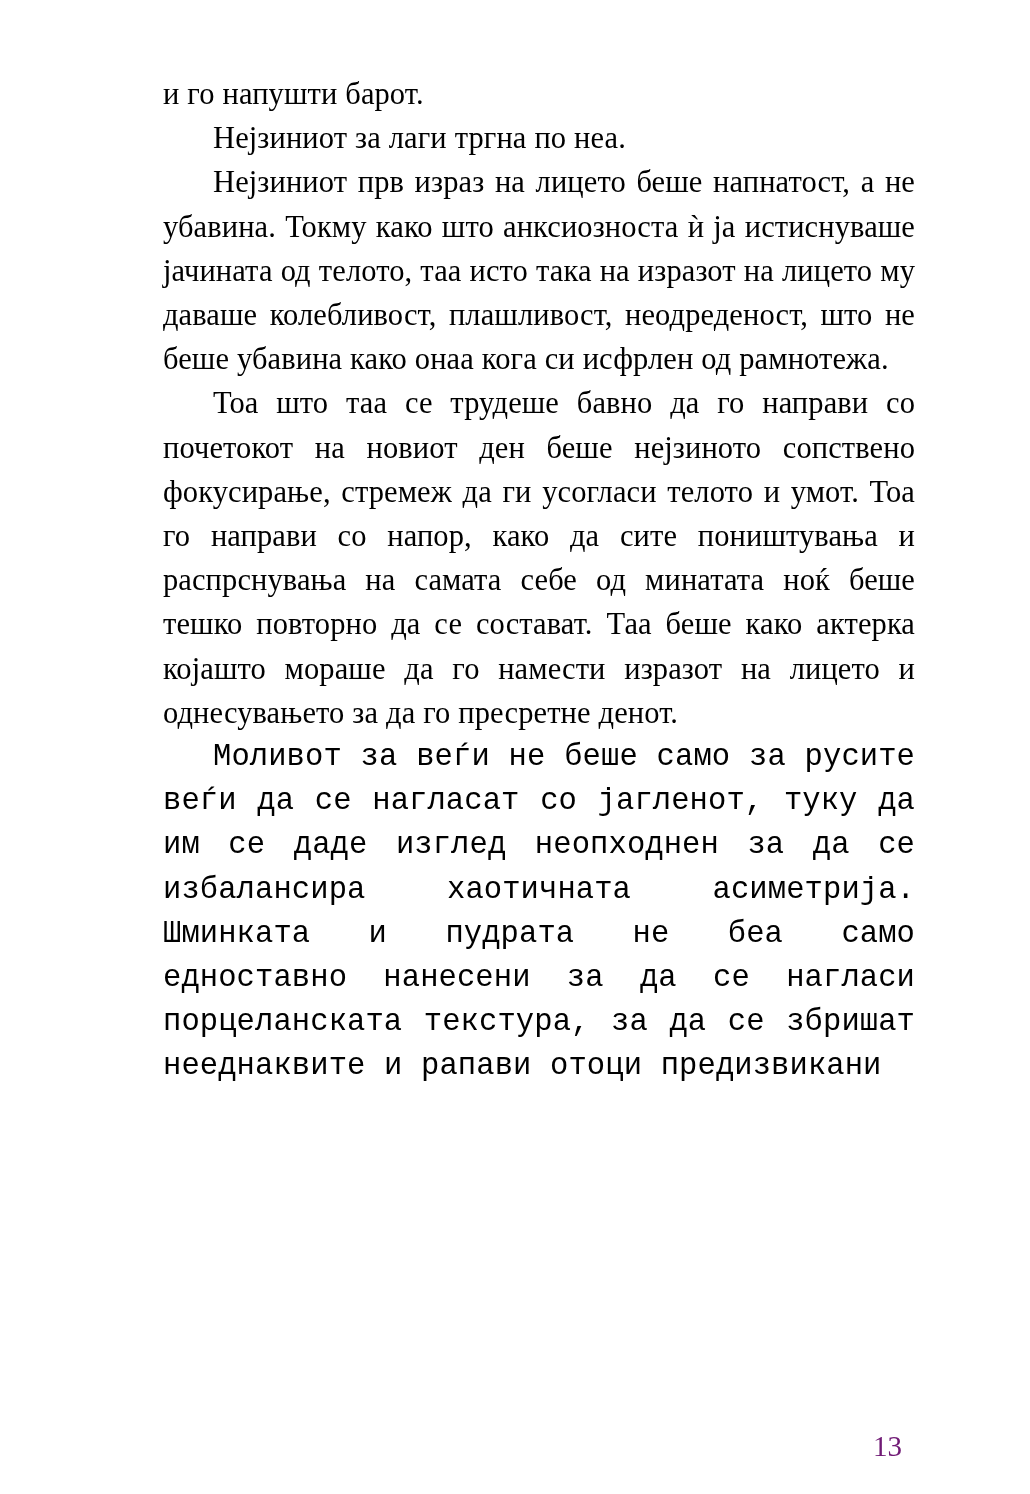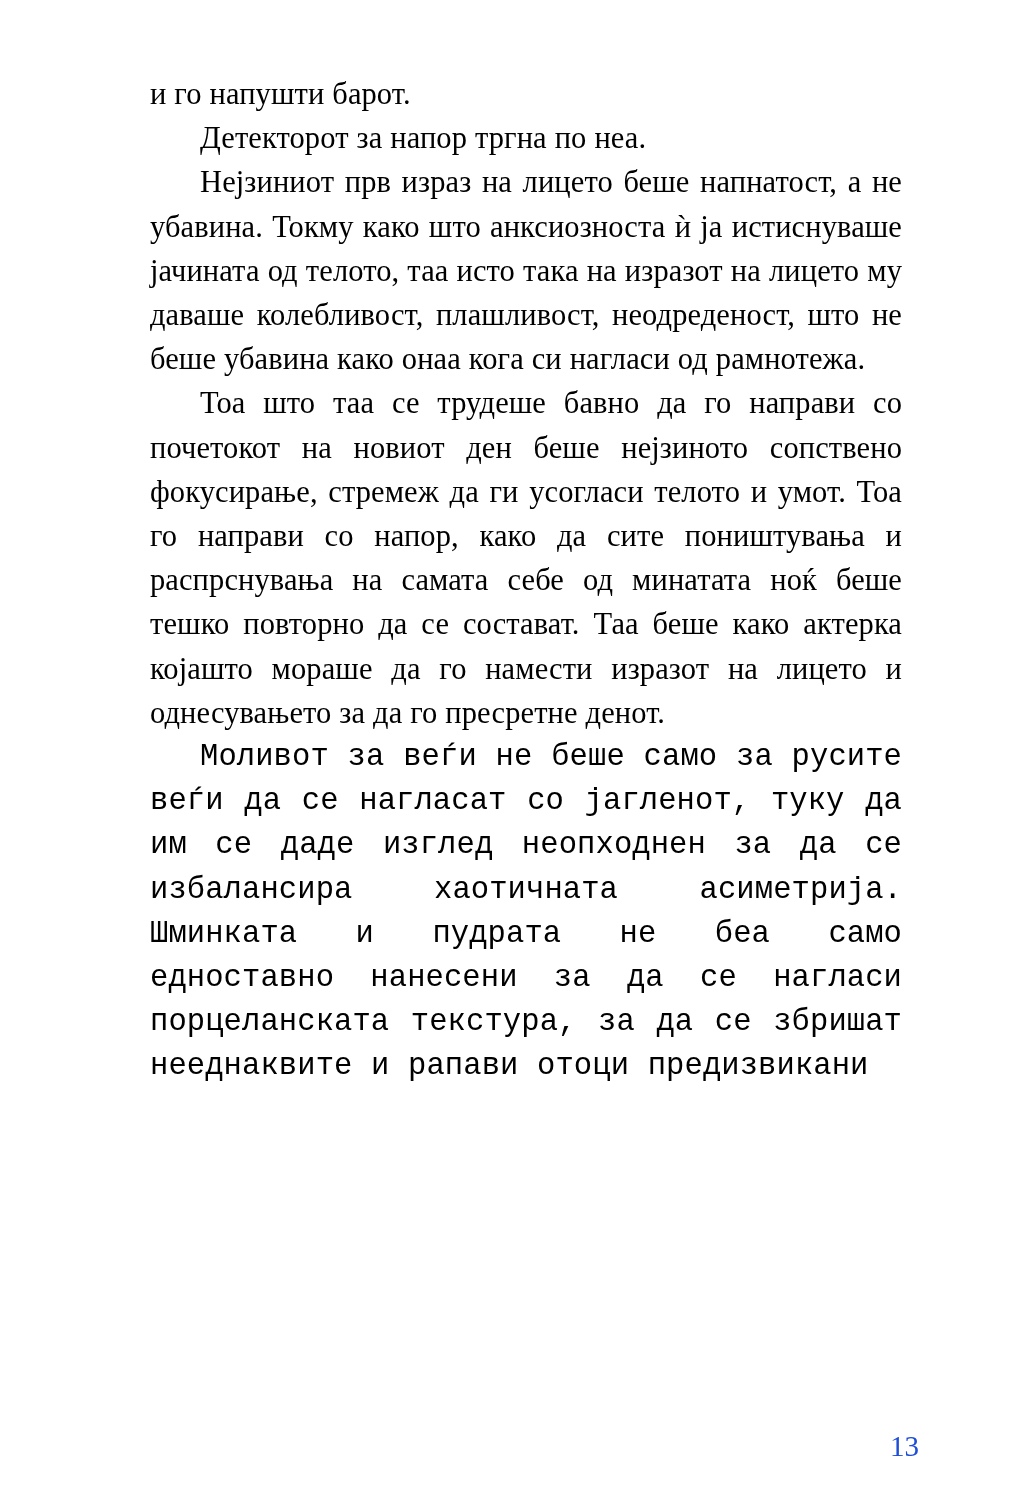--- a/index.html
+++ b/index.html
@@ -12,21 +12,21 @@
     width: 1030px;
     height: 1494px;
     background: #ffffff;
     overflow: hidden;
     font-family: "Liberation Serif", "DejaVu Serif", serif;
     color: #000000;
     box-sizing: border-box;
   }
   .text-block {
     position: absolute;
-    left: 150px;
+    left: 163px;
     top: 72px;
     width: 752px;
   }
   .para {
     margin: 0;
     text-align: justify;
     text-justify: inter-word;
     text-indent: 50px;
     font-size: 30.5px;
     line-height: 44.2px;
@@ -38,38 +38,38 @@
   .para.no-indent {
     text-indent: 0;
   }
   
   .para:last-child {
     text-align: justify;
     font-family: Liberation Mono, monospace;
   }
   .page-number {
     position: absolute;
-    left: 17px;
+    left: 0;
     top: 1428px;
     width: 902px;
     text-align: right;
     font-size: 29px;
     line-height: 36px;
     font-family: "Liberation Serif", "DejaVu Serif", serif;
-    color: #1d4ed8;
+    color: #701a75;
   }
 </style>
 </head>
 <body>
 
 <div class="page">
 
   <div class="text-block">
     <p class="para no-indent">и го напушти барот.</p>
-    <p class="para">Детекторот за напор тргна по неа.</p>
-    <p class="para">Нејзиниот прв израз на лицето беше напнатост, а не убавина. Токму како што анксиозноста ѝ ја истиснуваше јачината од телото, таа исто така на изразот на лицето му даваше колебливост, плашливост, неодреденост, што не беше убавина како онаа кога си нагласи од рамнотежа.</p>
+    <p class="para">Нејзиниот за лаги тргна по неа.</p>
+    <p class="para">Нејзиниот прв израз на лицето беше напнатост, а не убавина. Токму како што анксиозноста ѝ ја истиснуваше јачината од телото, таа исто така на изразот на лицето му даваше колебливост, плашливост, неодреденост, што не беше убавина како онаа кога си исфрлен од рамнотежа.</p>
     <p class="para">Тоа што таа се трудеше бавно да го направи со почетокот на новиот ден беше нејзиното сопствено фокусирање, стремеж да ги усогласи телото и умот. Тоа го направи со напор, како да сите поништувања и распрснувања на самата себе од минатата ноќ беше тешко повторно да се состават. Таа беше како актерка којашто мораше да го намести изразот на лицето и однесувањето за да го пресретне денот.</p>
     <p class="para">Моливот за веѓи не беше само за русите веѓи да се нагласат со јагленот, туку да им се даде изглед неопходнен за да се избалансира хаотичната асиметрија. Шминката и пудрата не беа само едноставно нанесени за да се нагласи порцеланската текстура, за да се збришат нееднаквите и рапави отоци предизвикани</p>
   </div>
 
   <div class="page-number">13</div>
 
 </div>
 
 </body></html>

